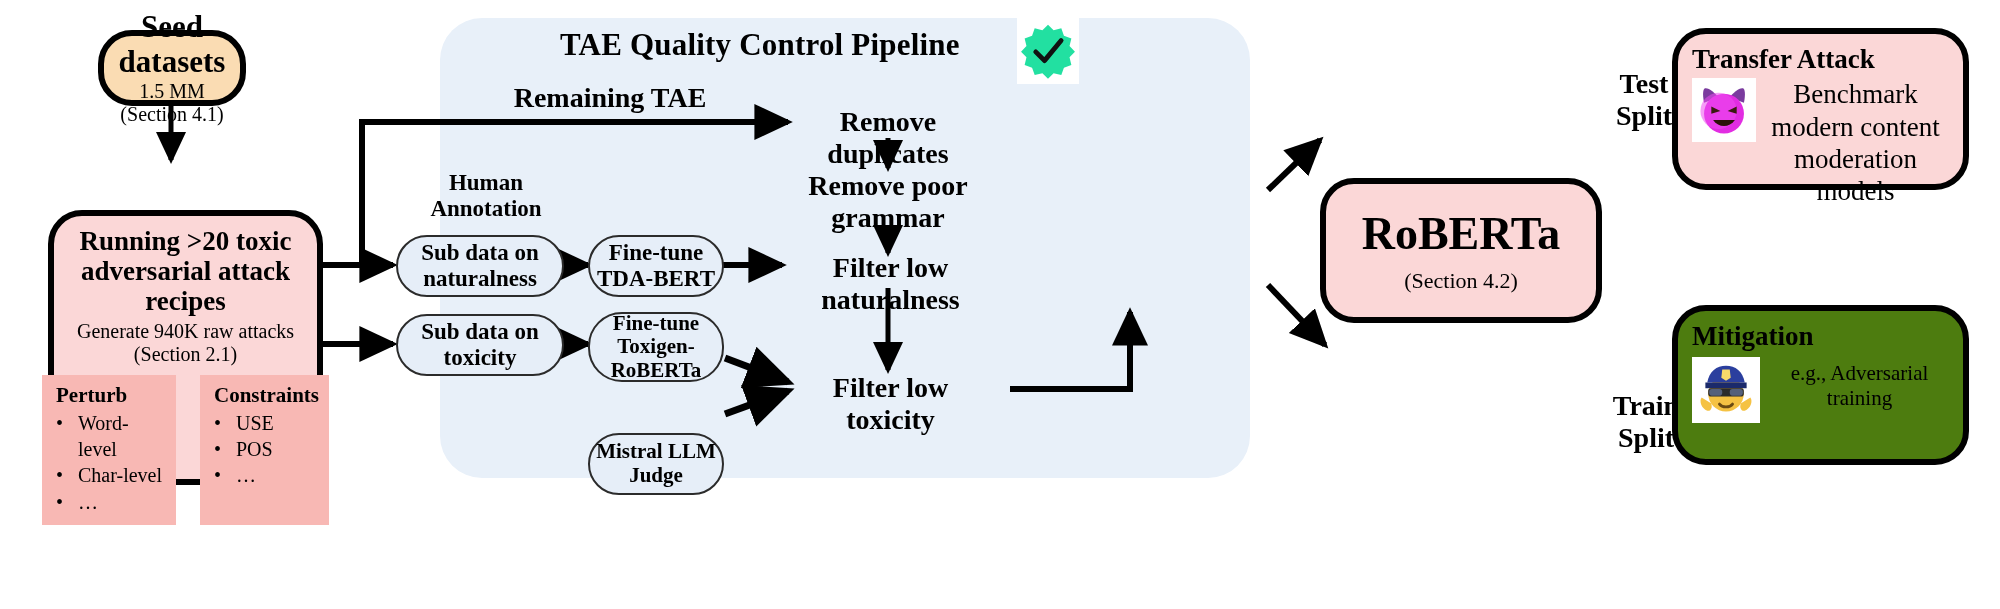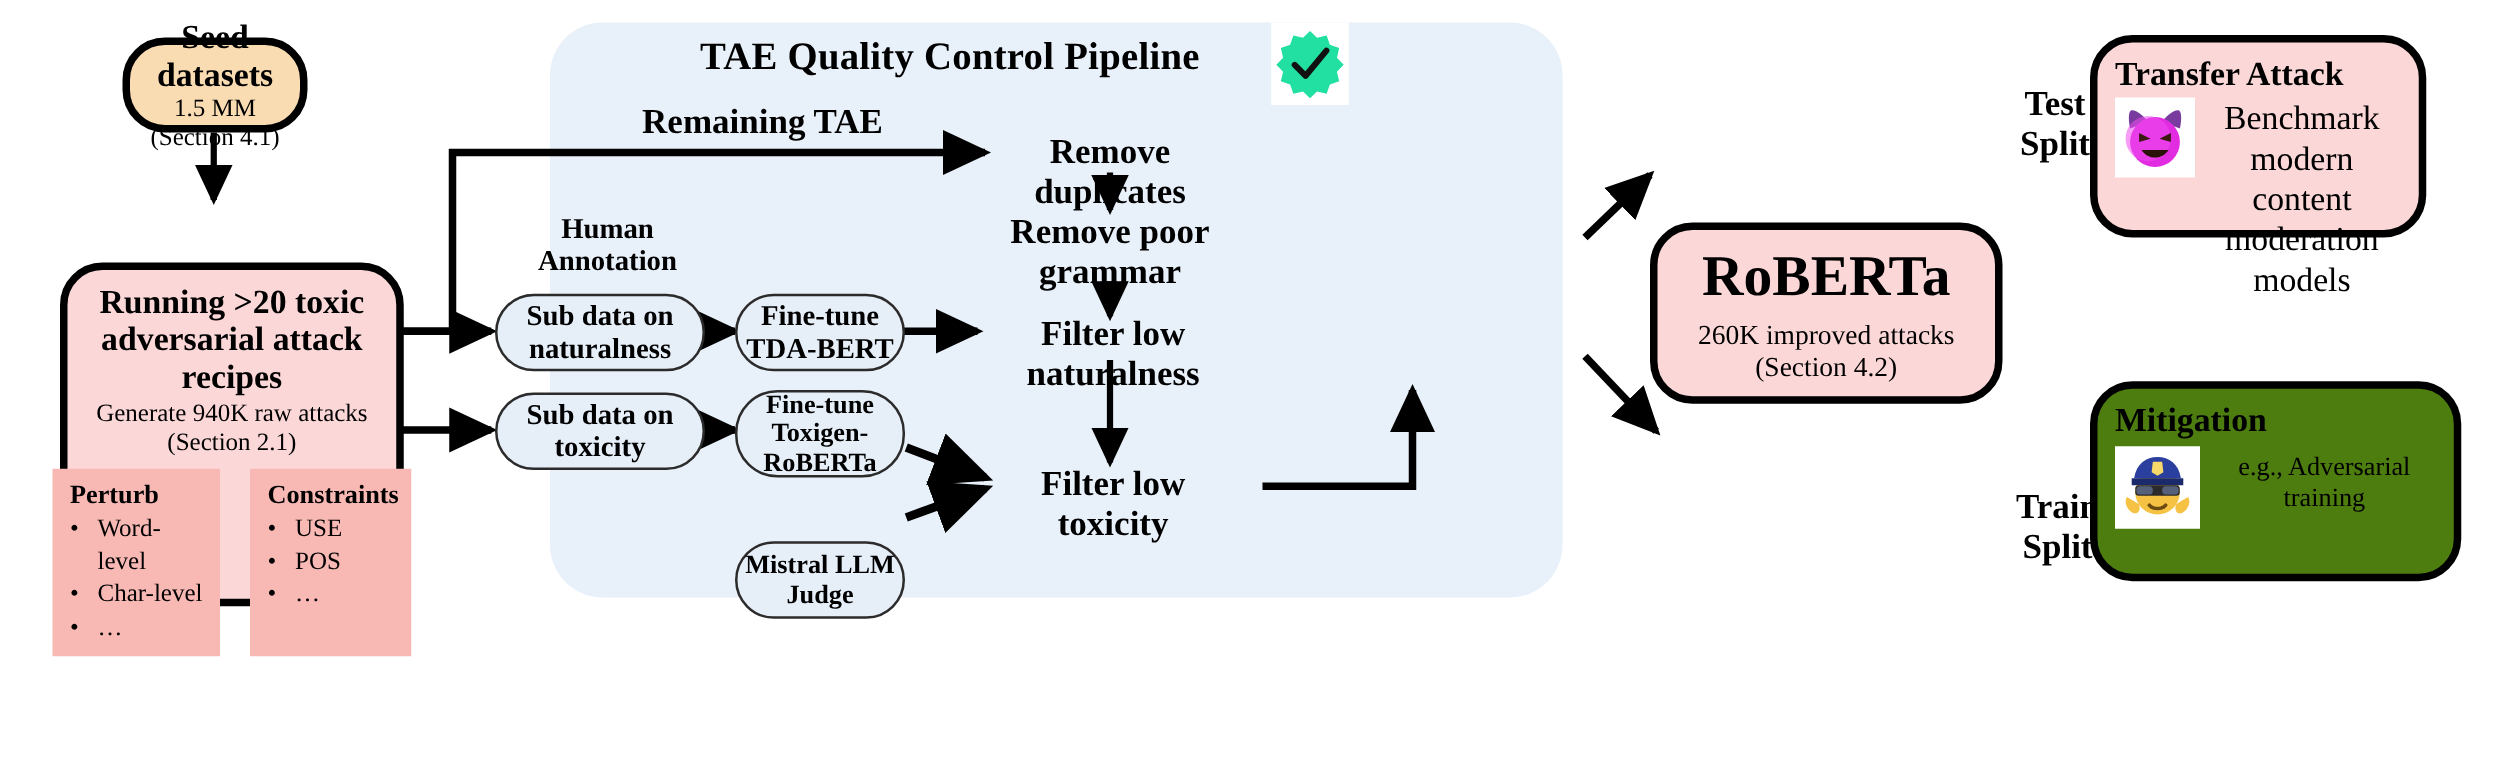--- a/index.html
+++ b/index.html
@@ -111,21 +111,21 @@
     <line x1="888" y1="288" x2="888" y2="370" stroke="#000" stroke-width="5" marker-end="url(#ah)"></line>
 
     <path d="M1010,389 L1130,389 L1130,312" fill="none" stroke="#000" stroke-width="6" marker-end="url(#ah)"></path>
 
     <line x1="1268" y1="190" x2="1320" y2="140" stroke="#000" stroke-width="6" marker-end="url(#ah)"></line>
 
     <line x1="1268" y1="285" x2="1325" y2="345" stroke="#000" stroke-width="6" marker-end="url(#ah)"></line>
   </svg>
 
   <div class="abs rbox seed-box" style="left:98px;top:30px;width:148px;height:76px;justify-content:center;padding:4px 6px;">
-    <div class="title-b" style="font-size:27px;">Seed datasets</div>
+    <div class="title-b" style="font-size:31px;">Seed datasets</div>
     <div class="sub-n" style="font-size:20px;margin-top:1px;">1.5 MM (Section 4.1)</div>
   </div>
 
   <div class="abs rbox pink-box" style="left:48px;top:210px;width:275px;height:275px;padding:10px 10px 8px 10px;">
     <div class="title-b" style="font-size:27px;">
       <div>Running &gt;20 toxic</div>
       <div>adversarial attack</div>
       <div>recipes</div>
     </div>
     <div class="sub-n" style="font-size:20px;margin-top:3px;">
@@ -230,36 +230,35 @@
     <div>grammar</div>
   </div>
 
   <div class="abs steptext" style="left:768px;top:252px;width:245px;">Filter low naturalness</div>
 
   <div class="abs steptext" style="left:788px;top:372px;width:205px;">Filter low toxicity</div>
 
   <div class="abs rbox pink-box" style="left:1320px;top:178px;width:282px;height:145px;justify-content:center;padding:4px 8px;">
     <div class="title-b" style="font-size:46px;">RoBERTa</div>
     <div class="sub-n" style="font-size:22px;margin-top:9px;">
-      <div>260K improved attacks</div>
       <div>(Section 4.2)</div>
     </div>
   </div>
 
   <div class="abs steptext" style="left:1590px;top:68px;width:108px;">
     <div>Test</div>
     <div>Split</div>
   </div>
 
   <div class="abs steptext" style="left:1590px;top:390px;width:112px;">
     <div>Train</div>
     <div>Split</div>
   </div>
 
-  <div class="abs rbox pink-box" style="left:1672px;top:28px;width:269px;height:162px;align-items:stretch;padding:10px 14px 10px 14px;">
+  <div class="abs rbox pink-box" style="left:1672px;top:28px;width:297px;height:162px;align-items:stretch;padding:10px 14px 10px 14px;">
     <div class="title-b" style="font-size:27px;text-align:left;">Transfer Attack</div>
     <div style="display:flex;align-items:flex-start;gap:6px;margin-top:4px;">
       <div class="icon-tile" style="width:64px;height:64px;flex:none;">
         <svg width="58" height="58" viewBox="0 0 64 64" aria-hidden="true">
           <path d="M10 24 C8 14 9 9 11 8 C15 7 22 13 26 18 Z" fill="#7a3b9e"></path>
           <path d="M54 24 C56 14 55 9 53 8 C49 7 42 13 38 18 Z" fill="#7a3b9e"></path>
           <circle cx="32" cy="36" r="22" fill="#e22ce2"></circle>
           <circle cx="26" cy="33" r="20" fill="#ef4cf0" opacity="0.55"></circle>
           <path d="M18 28 L28 33 L18 36 Z" fill="#3a1a0f"></path>
           <path d="M46 28 L36 33 L46 36 Z" fill="#3a1a0f"></path>

